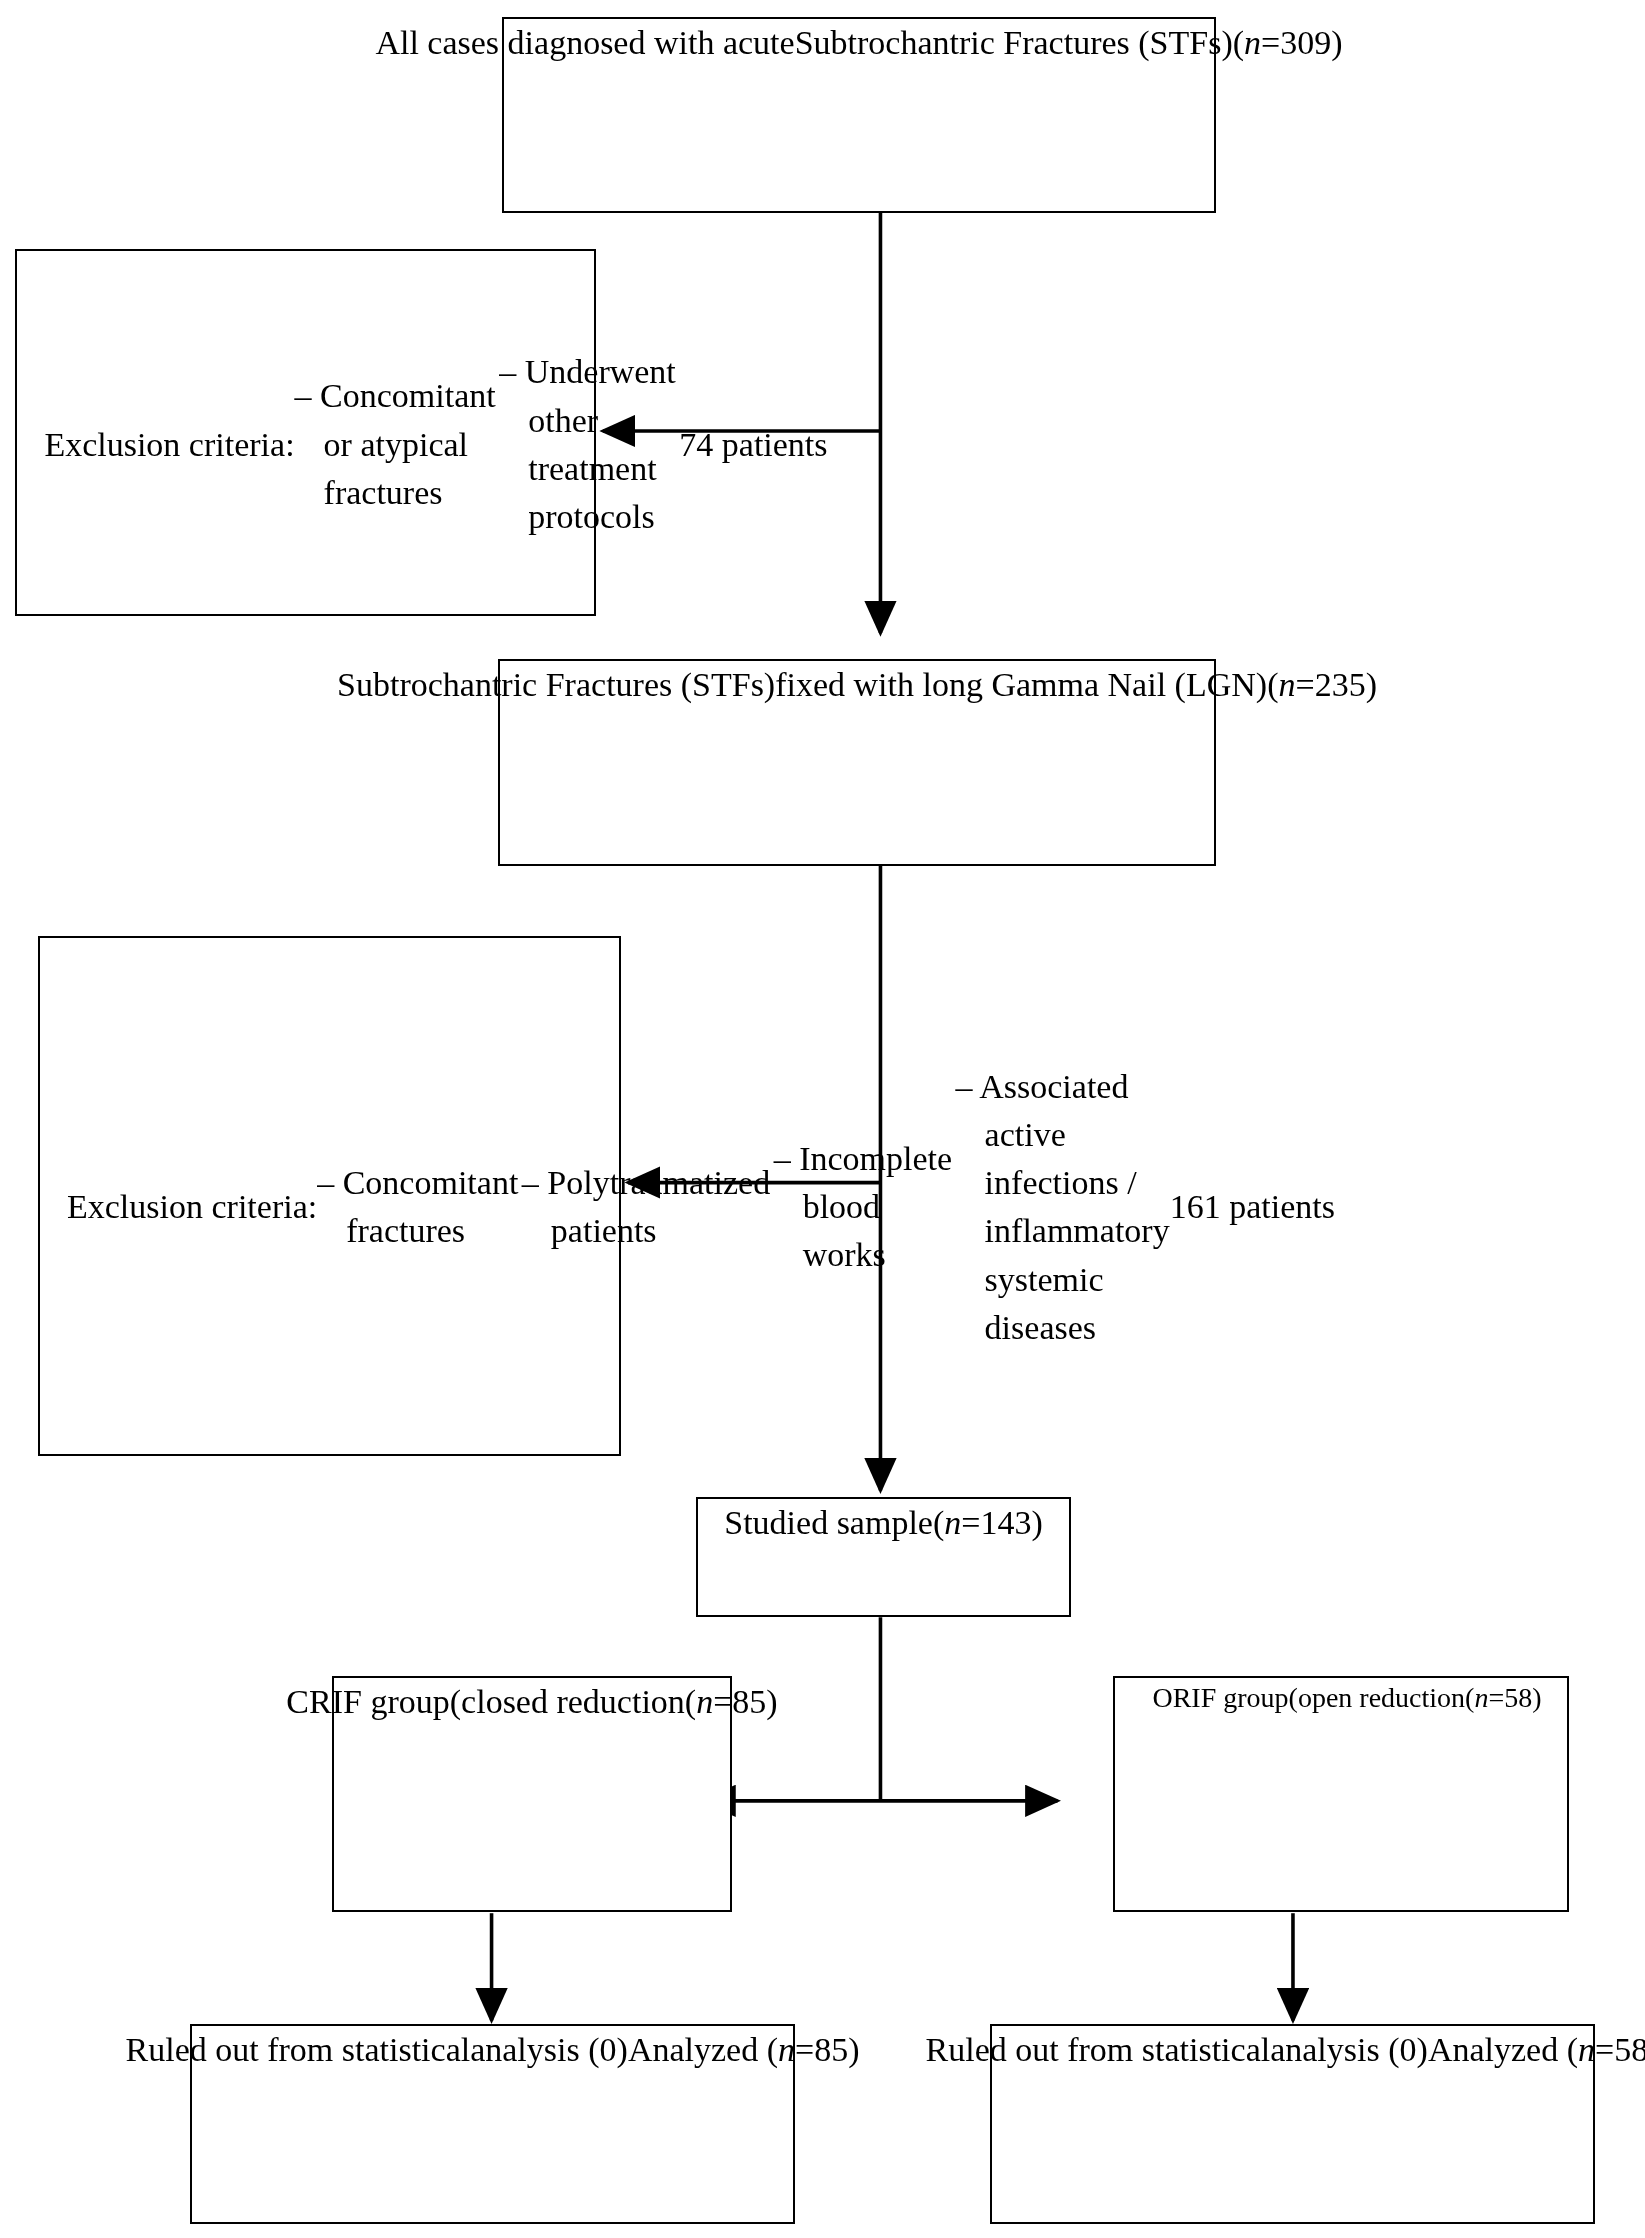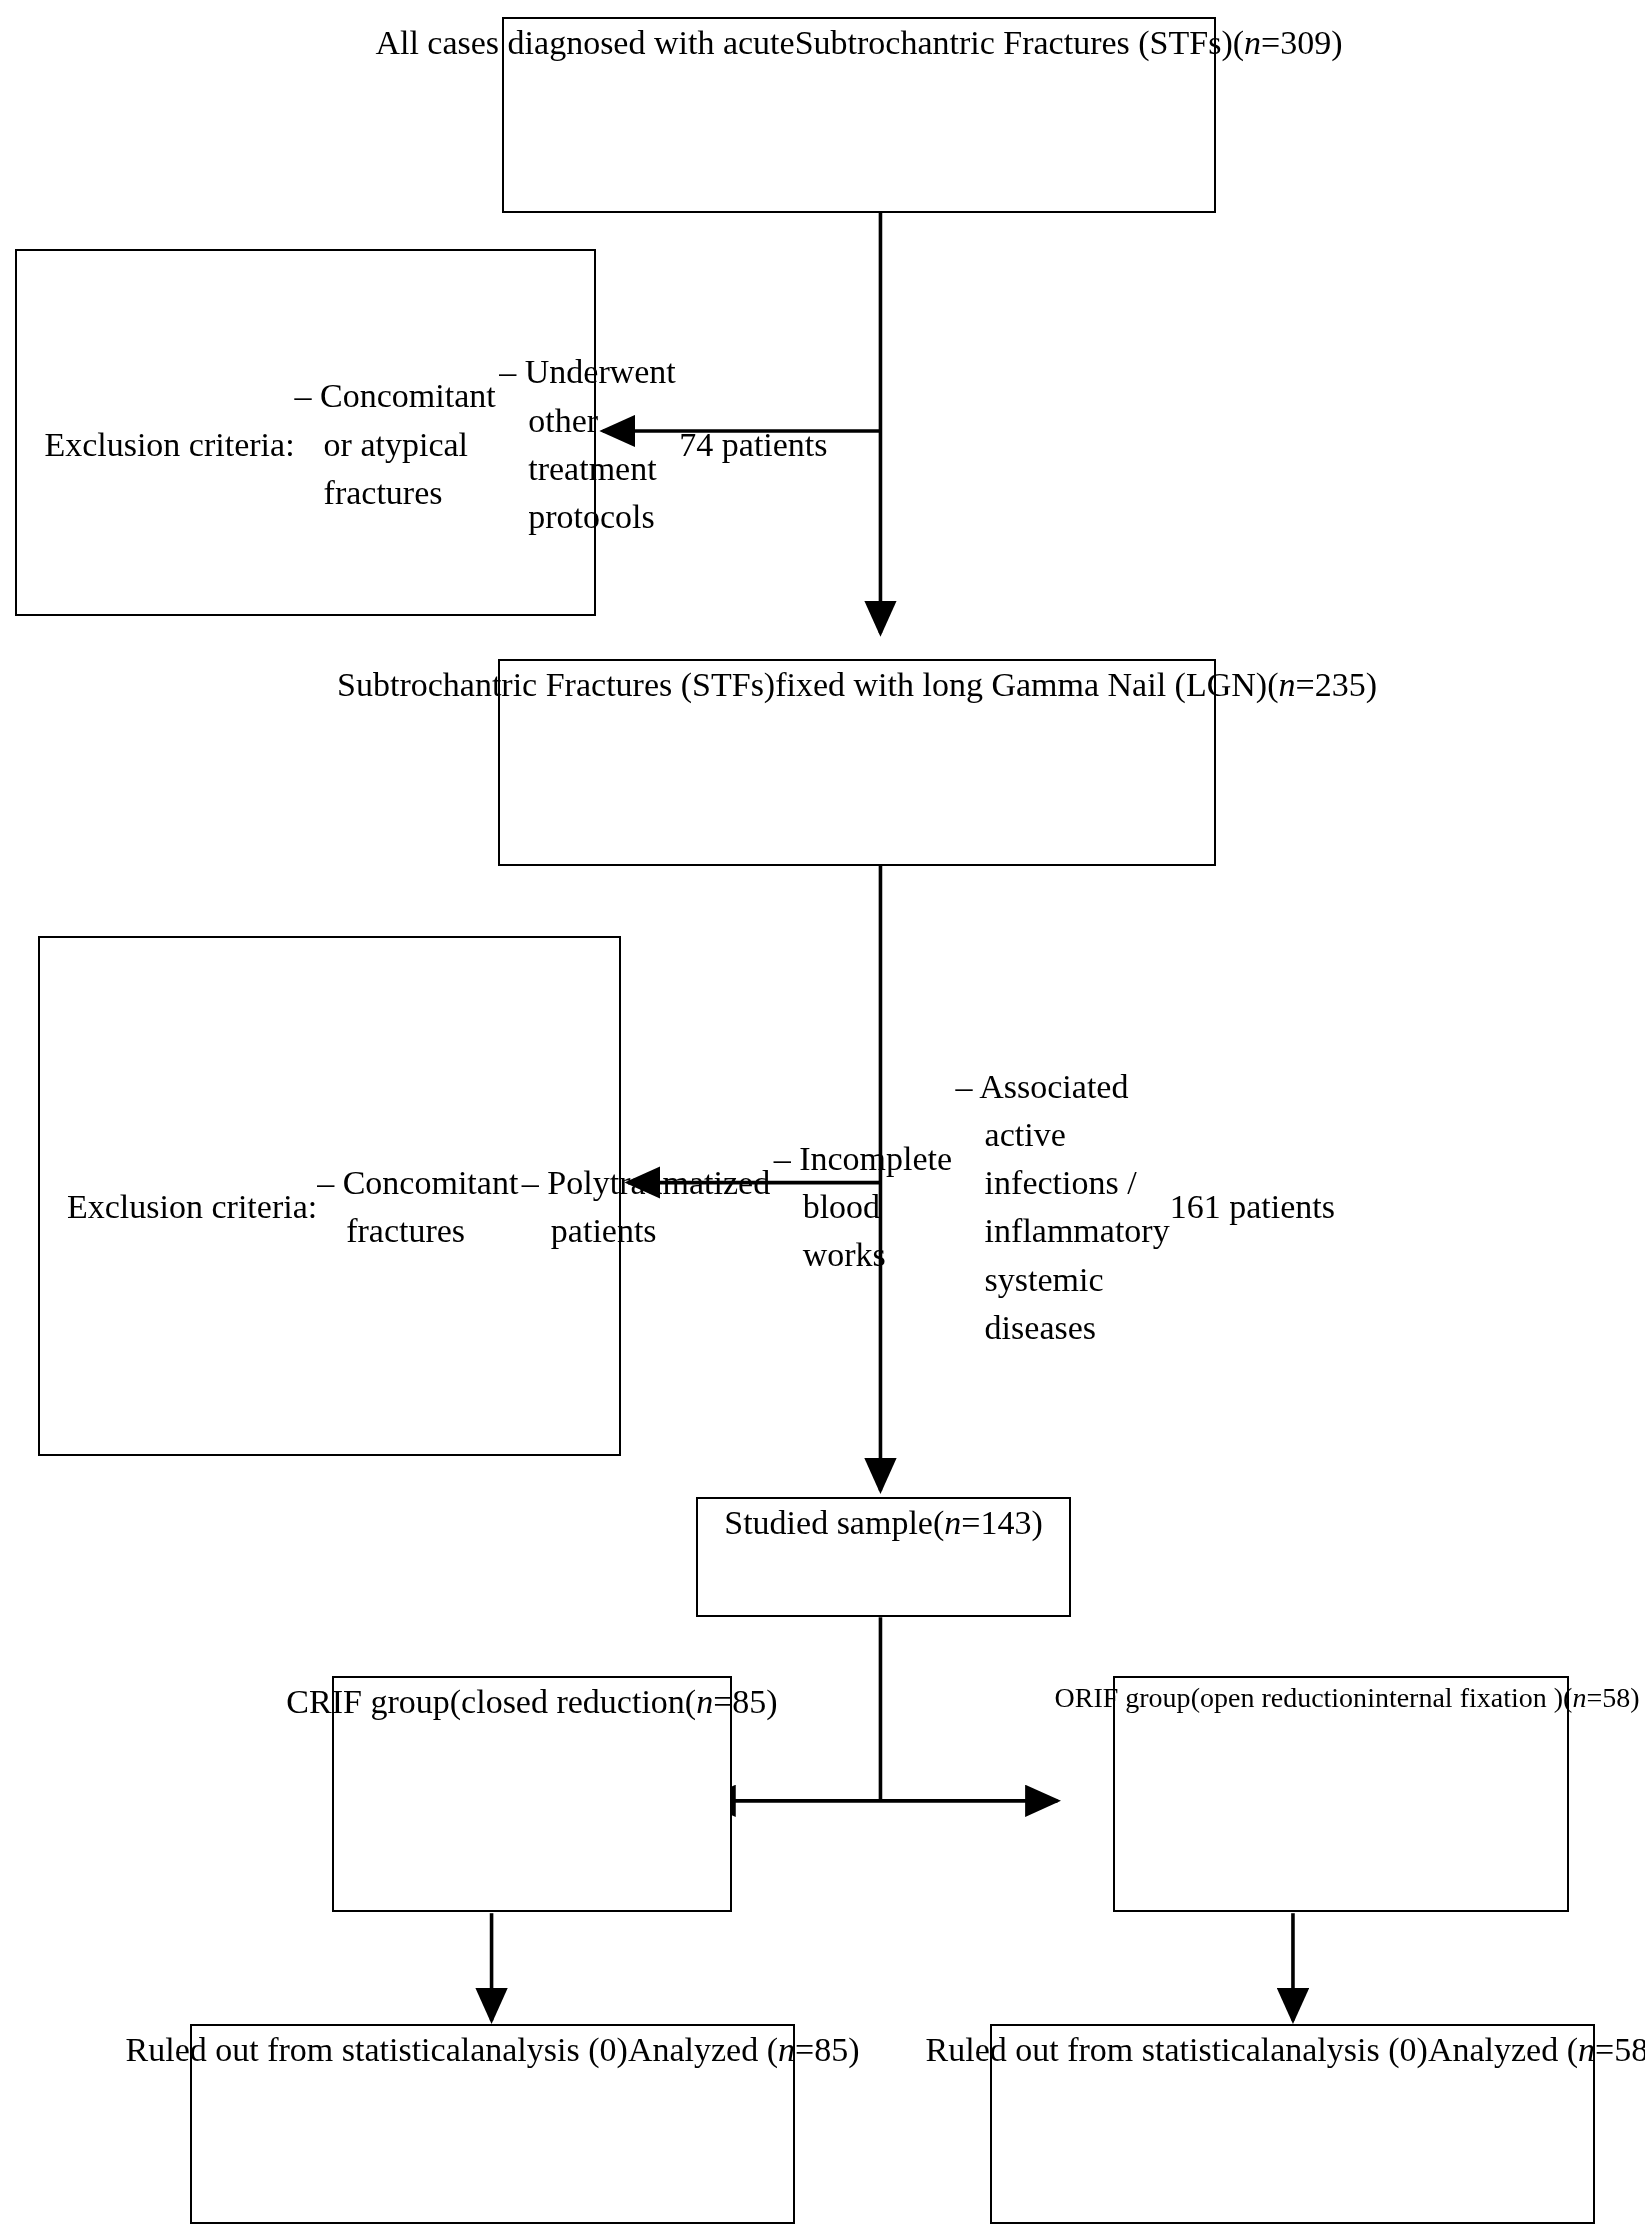--- a/index.html
+++ b/index.html
@@ -132,21 +132,20 @@
 
   <div class="node centered" style="left:292px; top:1676px; width:400px; height:236px; font-size:34px;margin-left:40px;">
     <span class="line">CRIF group</span>
     <span class="line">(closed reduction</span>
     <span class="line"><span>(</span><span class="n">n</span><span>=85)</span></span>
   </div>
 
   <div class="node centered" style="left:1113px; top:1676px; width:456px; height:236px; font-size:28px;padding-left:12px;">
     <span class="line">ORIF group</span>
     <span class="line">(open reduction</span>
-    <span class="line">internal fixation )</span>
     <span class="line"><span>(</span><span class="n">n</span><span>=58)</span></span>
   </div>
 
   <div class="node centered" style="left:190px; top:2024px; width:605px; height:200px; font-size:34px;">
     <span class="line">Ruled out from statistical</span>
     <span class="line">analysis (0)</span>
     <span class="line"><span>Analyzed (</span><span class="n">n</span><span>=85)</span></span>
   </div>
 
   <div class="node centered" style="left:990px; top:2024px; width:605px; height:200px; font-size:34px;">

